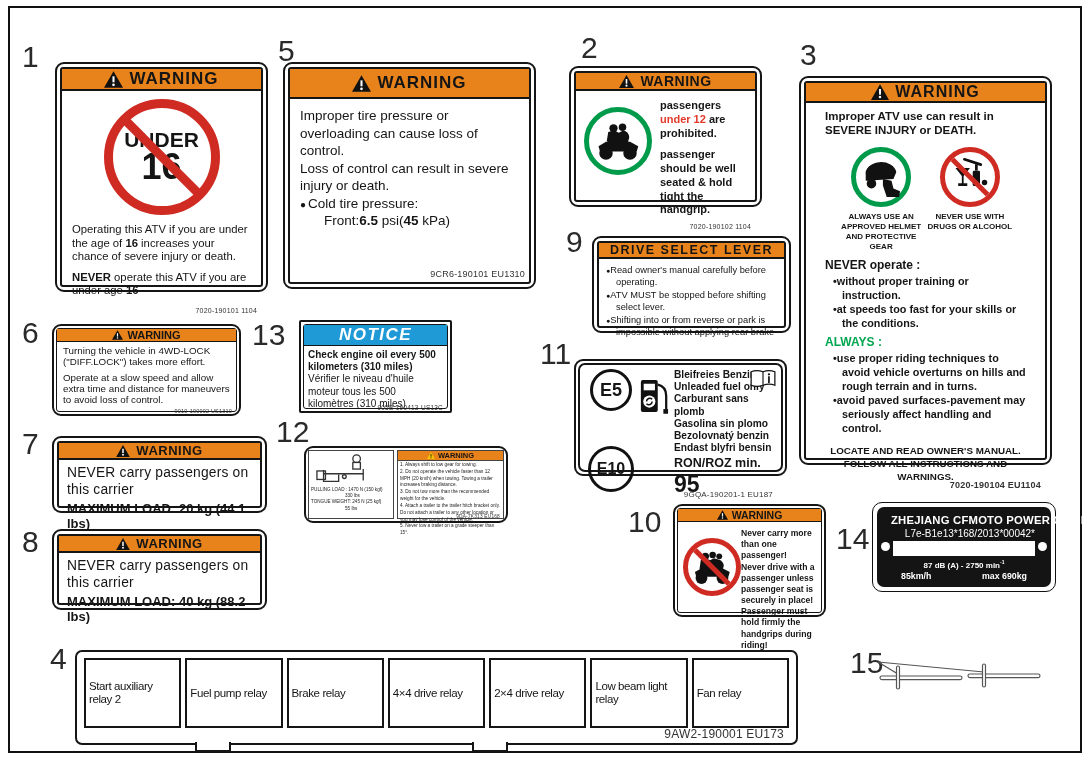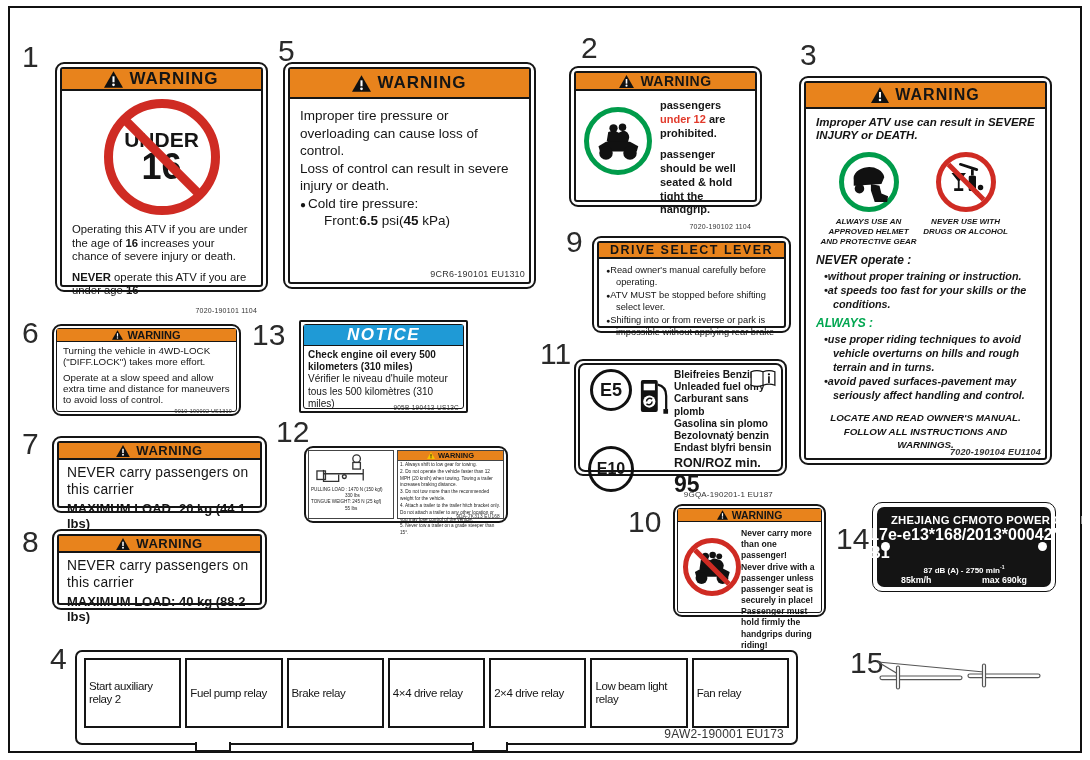--- a/index.html
+++ b/index.html
@@ -50,23 +50,23 @@
   #l2{ left:569px; top:66px; width:193px; height:141px; }
   #l2 .hdr{ height:24px; font-size:14px; letter-spacing:.5px; }
   #l2 .bod{ display:flex; gap:8px; padding:8px 6px 6px 8px; }
   #l2 .ring-g{ width:68px; height:68px; margin-top:8px; }
   #l2 .txt{ font-size:11px; font-weight:700; line-height:1.25; }
   #l2 .txt p{ margin-bottom:8px; }
 
   
   #l3{ left:799px; top:76px; width:253px; height:389px; }
   #l3 .hdr{ height:27px; font-size:16px; letter-spacing:1px; }
-  #l3 .bod{ padding:7px 10px; font-weight:700;font-style:italic; }
+  #l3 .bod{ padding:7px 19px; font-weight:700; }
   #l3 .intro{ font-size:11.5px; line-height:1.2; }
-  #l3 .icons{ display:flex; justify-content:flex-start; margin:9px 4px 6px; }
+  #l3 .icons{ display:flex; justify-content:center; margin:9px 4px 6px; }
   #l3 .icol{ width:46%; display:flex; flex-direction:column; align-items:center; text-align:center; }
   #l3 .ring-g{ width:60px; height:60px; } #l3 .ring-r{ width:60px; height:60px; }
   #l3 .cap{ font-size:8px; line-height:1.25; margin-top:5px; }
   #l3 .sec{ font-size:12px; margin:5px 0 2px; }
   #l3 ul{ list-style:none; padding-left:8px; font-size:10.8px; line-height:1.3; }
   #l3 li{ padding-left:9px; text-indent:-9px; }
   #l3 li::before{ content:"\2022 "; }
   #l3 .foot{ text-align:center; font-size:9.8px; margin-top:9px; line-height:1.35; }
   #l3 .code{ font-size:9px; }
 
@@ -80,21 +80,21 @@
 
   
   #l6{ left:52px; top:324px; width:189px; height:92px; padding:2px; }
   #l6 .in{ border-width:1.5px; }
   #l6 .hdr{ height:16px; font-size:11px; border-bottom-width:1.5px; gap:4px; }
   #l6 .bod{ padding:4px 6px; font-size:9.8px; line-height:1.12; }
   #l6 p{ margin-bottom:5px; }
   #l6 .code{ font-size:5.5px; }
 
   
-  #l13{ left:299px; top:320px; width:169px; height:93px; padding:2px; border-radius:2px; }
+  #l13{ left:299px; top:320px; width:153px; height:93px; padding:2px; border-radius:2px; }
   #l13 .in{ border-width:1.5px; }
   #l13 .hdr{ height:22px; background:var(--blue); color:#fff; font-style:italic; font-size:17px;
              letter-spacing:1.5px; border-bottom-width:1.5px; }
   #l13 .bod{ padding:3px 4px; font-size:10px; line-height:1.22; }
   #l13 .b{ font-weight:700; }
   #l13 .code{ font-size:6.5px; }
 
   
   #l11{ left:574px; top:359px; width:213px; height:117px; padding:2px; }
   #l11 .in{ border-radius:7px; }
@@ -133,21 +133,21 @@
   #l10 .bod{ display:flex; gap:0; padding:6px 4px 4px 5px; }
   #l10 .ring-r{ width:58px; height:58px; margin-top:10px; }
   #l10 .txt{ font-size:8.6px; font-weight:700; line-height:1.3; }
 
   
   #l14{ position:absolute; left:872px; top:502px; width:184px; height:90px; border:1.5px solid #111;
         border-radius:10px; padding:4px; background:#fff; }
   #l14 .plate{ position:relative; height:100%; background:#141414; border-radius:7px; color:#fff;
                display:flex; flex-direction:column; justify-content:space-between; padding:7px 14px 6px; }
   #l14 .company{ text-align:center; font-weight:700; font-size:11.3px; letter-spacing:.2px; white-space:nowrap; }
-  #l14 .row2{ display:flex; justify-content:center; font-weight:700; font-size:16px; padding:0 2px; }
+  #l14 .row2{ display:flex; justify-content:flex-end; font-weight:400; font-size:10px; padding:0 2px; }
   #l14 .bar{ height:15px; background:#fff; margin:1px 2px; }
   #l14 .noise{ text-align:center; font-weight:700; font-size:8px; }
   #l14 .noise sup{ font-size:5px; }
   #l14 .row5{ display:flex; justify-content:space-between; font-weight:700; font-size:8.8px; padding:0 10px; }
   #l14 .hole{ position:absolute; width:9px; height:9px; background:#fff; border-radius:50%; top:44%; }
   #l14 .hole.lft{ left:4px; } #l14 .hole.rgt{ right:4px; }
 
   
   #l4{ left:75px; top:650px; width:723px; height:95px; padding:0; border-width:2.5px; border-radius:7px; }
   #l4 .cells{ position:absolute; left:7px; right:7px; top:6px; bottom:15px; display:flex; gap:4px; }

